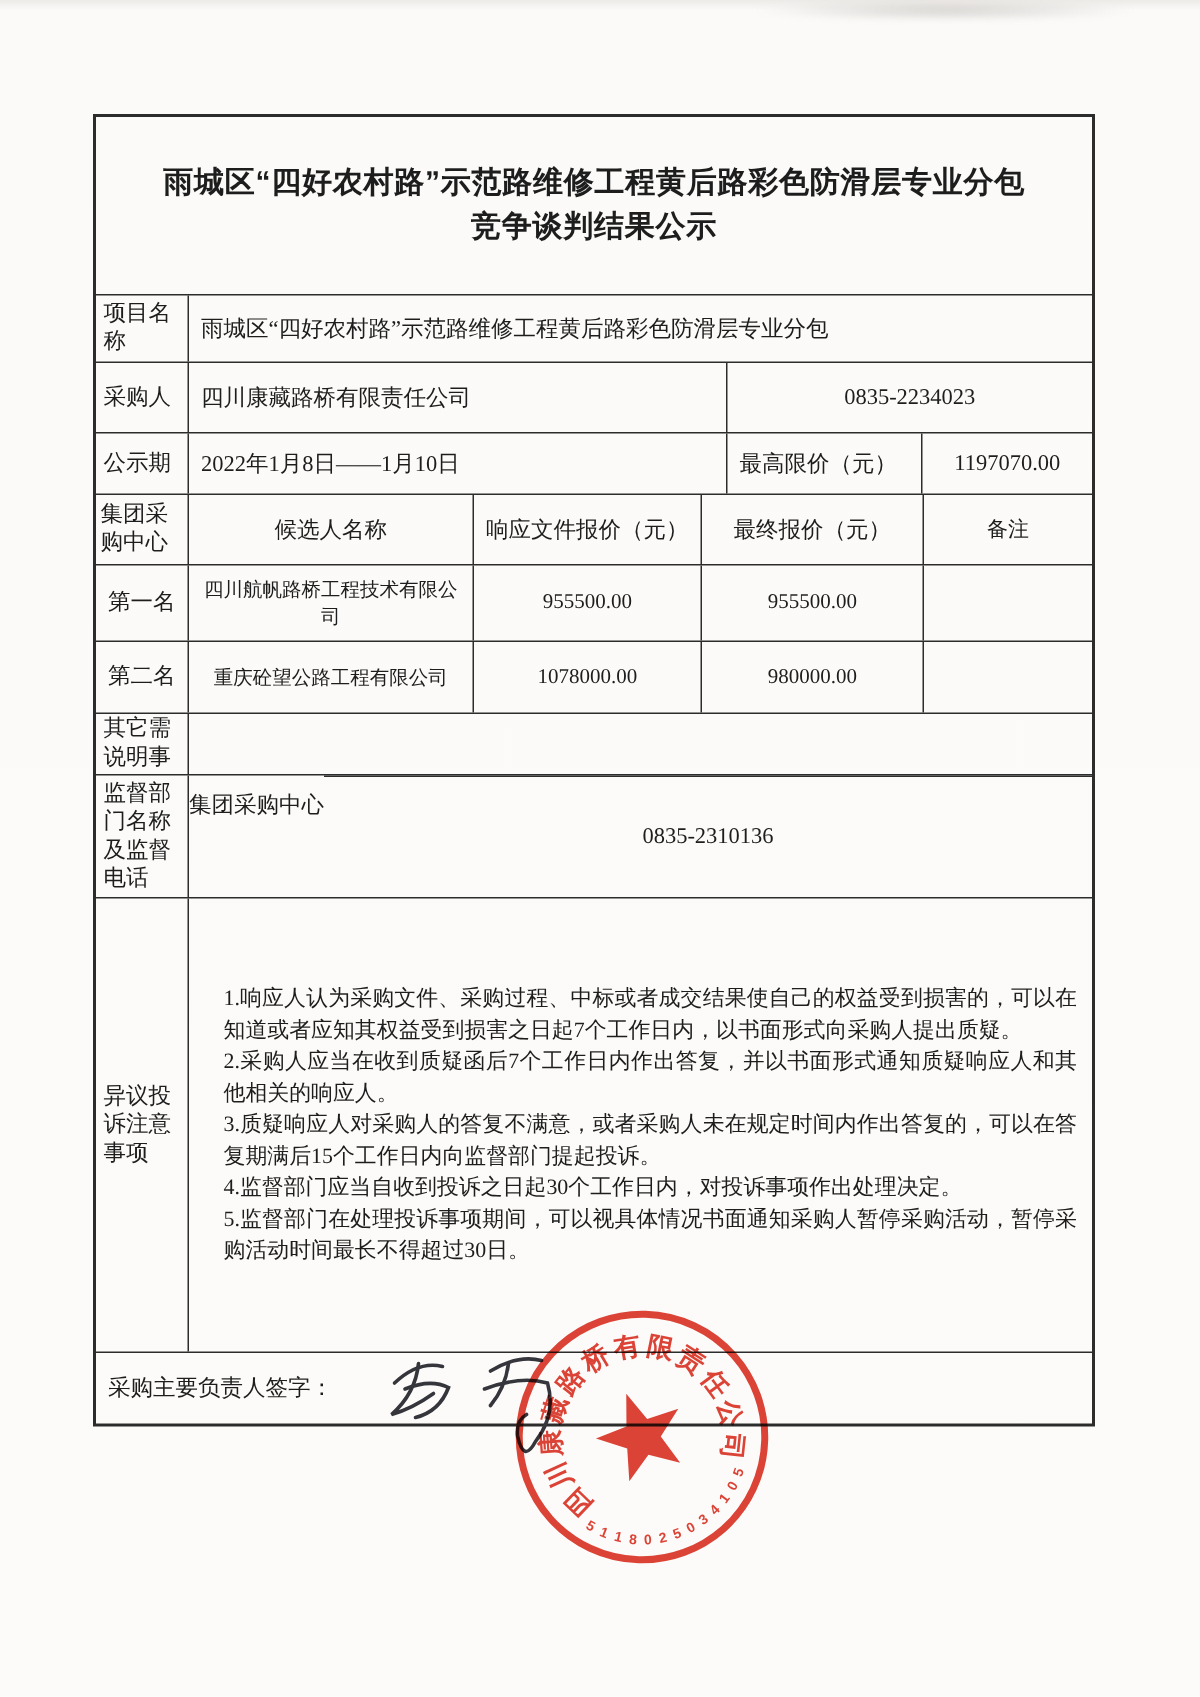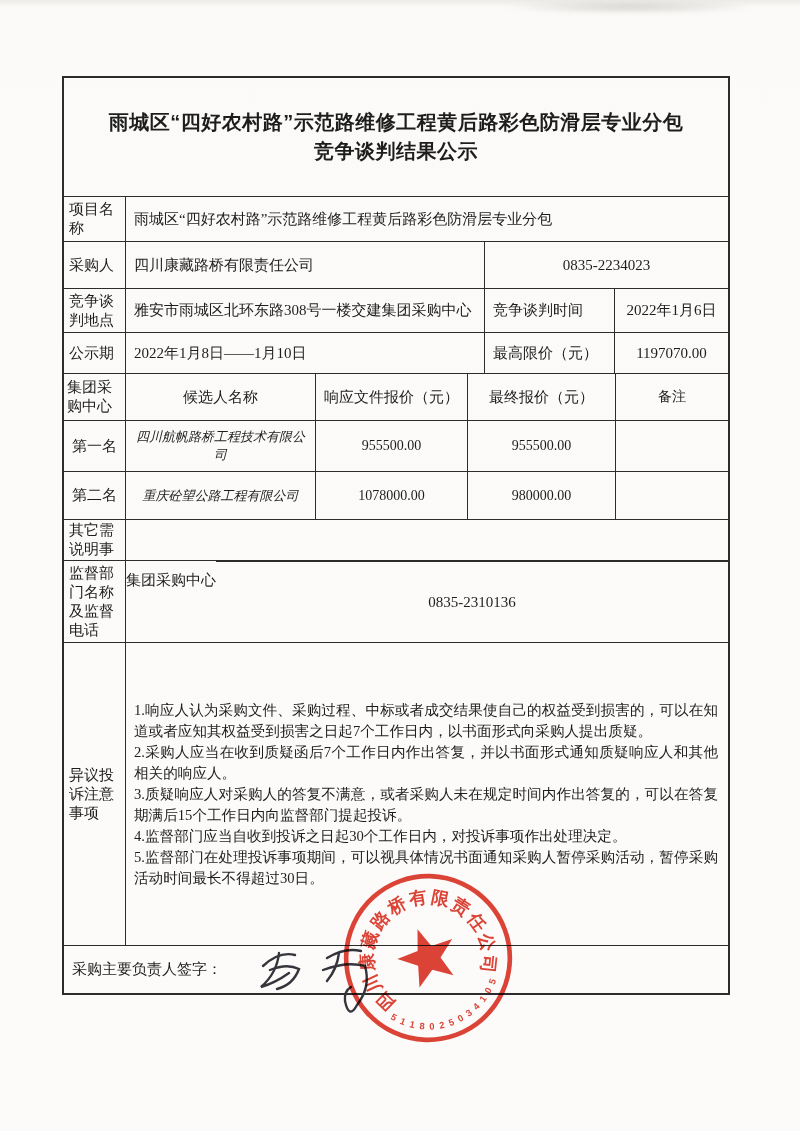--- a/index.html
+++ b/index.html
@@ -34,33 +34,33 @@
     font-weight:bold;font-size:20px;line-height:29px;letter-spacing:.5px;
     text-align:center;
     font-family:"Liberation Sans","DejaVu Sans",sans-serif;
   }
   .wide-value{flex:1;padding:2px 8px;font-size:15px;}
   .v359{width:359px;flex:0 0 359px;padding:2px 8px;font-size:15px;}
   .l130{width:130px;flex:0 0 130px;padding:2px 8px;font-size:15px;}
   .v114{flex:1;justify-content:center;font-size:15px;text-align:center;}
   .c61{width:61px;flex:0 0 61px;justify-content:center;text-align:center;font-size:15px;line-height:19px;word-break:break-all;padding:2px 3px;}
   .c190{width:190px;flex:0 0 190px;justify-content:center;text-align:center;font-size:15px;padding:2px 4px;}
-  .c190 .sm{font-size:13px;font-style:italic;}
+  .c190 .sm{font-size:13px;}
   .c152{width:152px;flex:0 0 152px;justify-content:center;text-align:center;font-size:15px;padding:2px 4px;}
   .c152 .sm,.c148 .sm{font-size:14px;}
   .c148{width:148px;flex:0 0 148px;justify-content:center;text-align:center;font-size:15px;padding:2px 4px;}
   .cflex{flex:1;justify-content:center;text-align:center;font-size:14px;}
   .sup-col{flex:1;display:flex;border-left:1.5px solid #2c2c2c;}
   .sup-sub{display:flex;align-items:center;justify-content:center;font-size:15px;box-sizing:border-box;}
   .sup-sub + .sup-sub{border-top:1.5px solid #2c2c2c;}
   .notice-cell{
     flex:1;flex-direction:column;justify-content:center;align-items:flex-start;
     padding:6px 10px 6px 8px;font-size:14.6px;line-height:21px;text-align:justify;
   }
-  .notice-item{word-break:break-all;}
+  .notice-item{word-break:break-all;margin-left:15px;}
   .sig-row{position:relative;}
   .sig-label{border-left:none;padding-left:8px;font-size:15px;flex:1;}
   .signature-svg{position:absolute;left:185px;top:-8px;width:150px;height:90px;pointer-events:none;}
   .seal-svg{
     position:absolute;left:335px;top:865px;width:186px;height:186px;
     mix-blend-mode:multiply;opacity:.92;pointer-events:none;
   }
   .seal-svg text{font-family:"Liberation Sans","DejaVu Sans",sans-serif;font-weight:600;}
 </style>
 </head>
@@ -81,26 +81,20 @@
     <div class="cell label-cell">项目名称</div>
     <div class="cell wide-value">雨城区“四好农村路”示范路维修工程黄后路彩色防滑层专业分包</div>
   </div>
 
   <div class="row" style="height:46px">
     <div class="cell label-cell">采购人</div>
     <div class="cell v359">四川康藏路桥有限责任公司</div>
     <div class="cell v114">0835-2234023</div>
   </div>
 
-  <div class="row" style="height:43px">
-    <div class="cell label-cell">竞争谈判地点</div>
-    <div class="cell v359">雅安市雨城区北环东路308号一楼交建集团采购中心</div>
-    <div class="cell l130">竞争谈判时间</div>
-    <div class="cell v114">2022年1月6日</div>
-  </div>
 
   <div class="row" style="height:40px">
     <div class="cell label-cell">公示期</div>
     <div class="cell v359">2022年1月8日——1月10日</div>
     <div class="cell l130">最高限价（元）</div>
     <div class="cell v114">1197070.00</div>
   </div>
 
   <div class="row" style="height:46px">
     <div class="cell c61" style="justify-content:flex-start;text-align:left;">集团采购中心</div>

